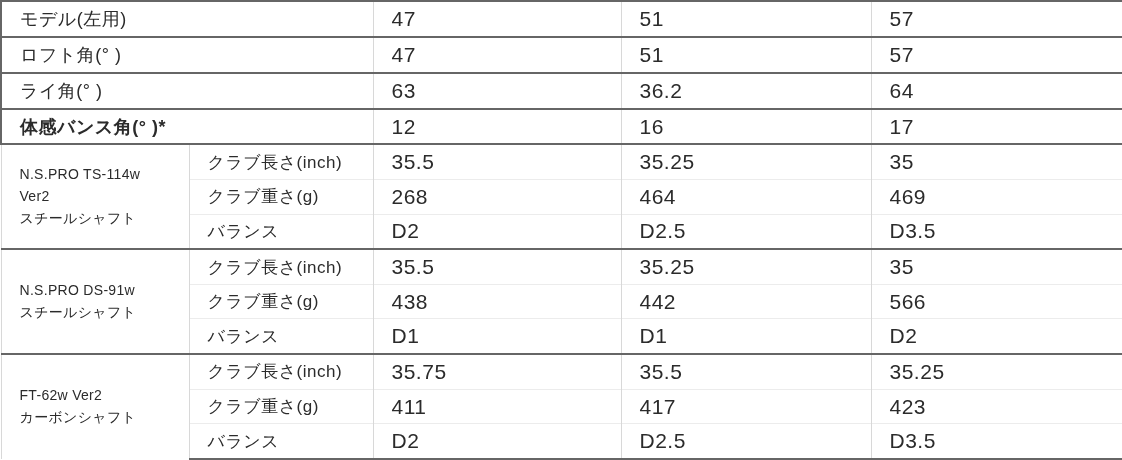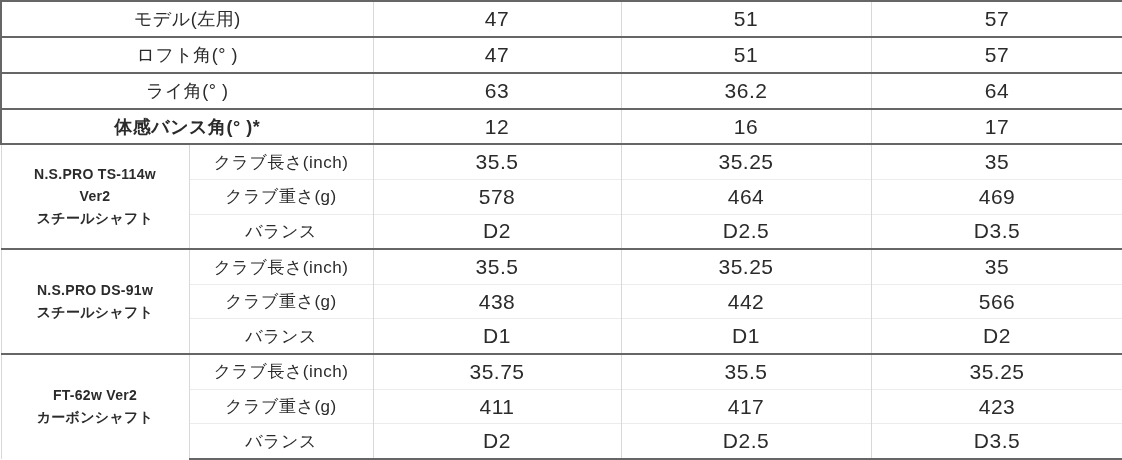--- a/index.html
+++ b/index.html
@@ -17,21 +17,21 @@
 
   .spec-table {
     width: 1122px;
     height: 460px;
     border-collapse: collapse;
     table-layout: fixed;
   }
 
   .spec-table td {
     padding: 0 18px;
-    text-align: center;
+    text-align: left;
     vertical-align: middle;
     background: #ffffff;
     border-left: 1px solid #d8d8d8;
     border-right: 1px solid #d8d8d8;
   }
 
   
   col.c-shaft   { width: 188px; }
   col.c-attr    { width: 184px; }
   col.c-v1      { width: 248px; }
@@ -49,21 +49,20 @@
     letter-spacing: 0.5px;
   }
   .attr-label.bold {
     font-weight: bold;
     margin-left: 24px;
   }
   .shaft-name {
     font-size: 14px;
     line-height: 1.55;
     letter-spacing: 0.3px;
-    font-weight: bold;
   }
   .value {
     font-size: 21px;
     letter-spacing: 0.5px;
   }
   .sub-attr {
     font-size: 17px;
     letter-spacing: 0.5px;
     margin-left: 29px;
   }
@@ -122,21 +121,21 @@
         <div>N.S.PRO  TS-114w Ver2</div>
         <div>スチールシャフト</div>
       </td>
       <td class="sub-attr">クラブ長さ(inch)</td>
       <td class="value">35.5</td>
       <td class="value">35.25</td>
       <td class="value edge-right">35</td>
     </tr>
     <tr class="soft">
       <td class="sub-attr">クラブ重さ(g)</td>
-      <td class="value">578</td>
+      <td class="value">268</td>
       <td class="value">464</td>
       <td class="value edge-right">469</td>
     </tr>
     <tr class="soft">
       <td class="sub-attr">バランス</td>
       <td class="value">D2</td>
       <td class="value">D2.5</td>
       <td class="value edge-right">D3.5</td>
     </tr>
 

